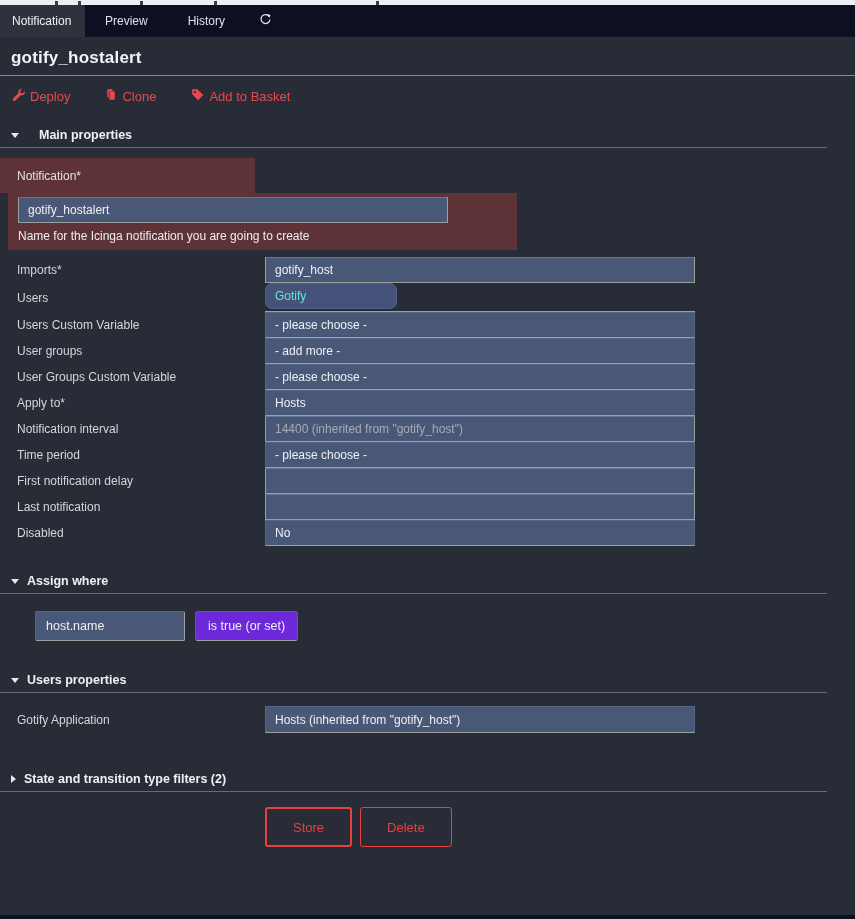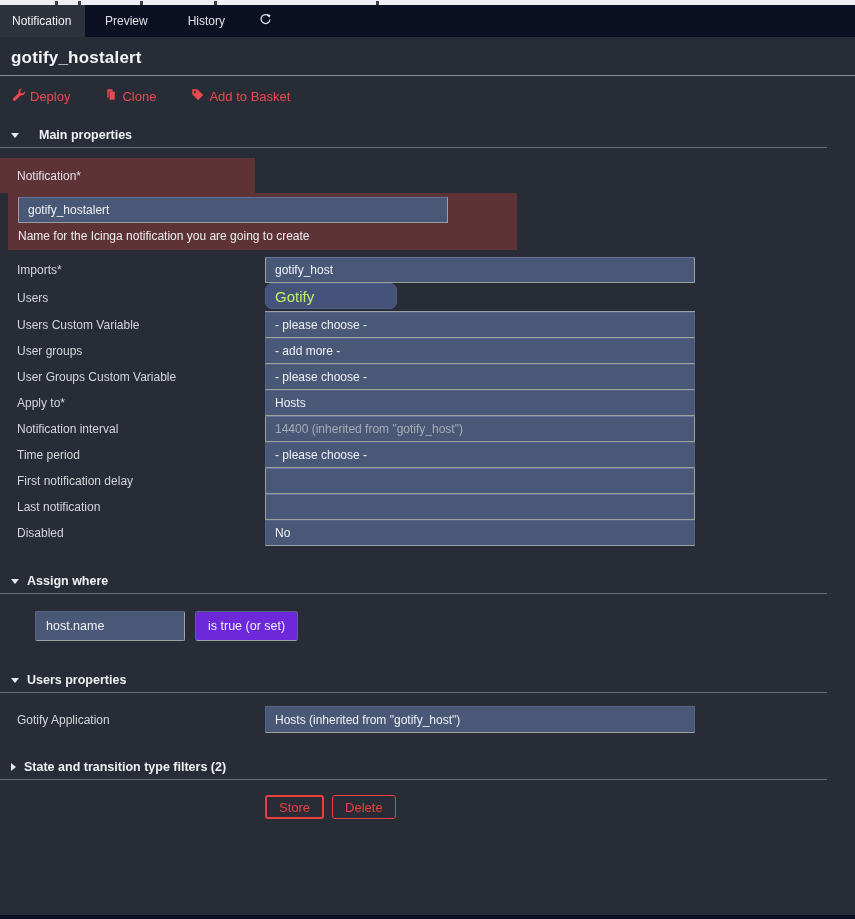--- a/index.html
+++ b/index.html
@@ -32,21 +32,21 @@
   
   .section-header { display:flex; align-items:center; gap:8px; padding-left:11px; cursor:pointer; }
   .section-header .hdr { font-size:12.5px; font-weight:bold; color:#eff0f3; }
   .tri-down { width:0; height:0; border-left:4px solid transparent; border-right:4px solid transparent; border-top:5px solid #e8e9ec; }
   .tri-right { width:0; height:0; border-top:4px solid transparent; border-bottom:4px solid transparent; border-left:5px solid #e8e9ec; }
   .section-divider { border:none; border-top:1px solid #686c74; margin:5px 28px 0 0; }
 
   .mt22 { margin-top:22px;gap:20px; }
   .mt28 { margin-top:28px;align-items:center; }
   .mt32 { margin-top:32px; }
-  .mt27 { margin-top:27px; }
+  .mt27 { margin-top:39px; }
 
   
   .rows { margin-top:10px; }
   .row { display:flex; align-items:center; margin-bottom:0; }
   .row-label { width:265px; padding-left:17px; font-size:12px; color:#d4d6da; flex:none; }
   .text-input, .select-box {
     width:430px; height:26px; background:#4a5878; color:#eef0f3; font-size:12px;
     font-family:"Liberation Sans","DejaVu Sans",sans-serif;
     border:1px solid #566486; border-bottom:1px solid #9da29e; padding:0 9px; display:flex; align-items:center;
   }
@@ -57,36 +57,36 @@
   
   .row-error { align-items:flex-start; margin-bottom:0;flex-direction:column; }
   .row-error .row-label { background:#5e3338; width:255px; height:35px; display:flex; align-items:center; color:#e3e0e2; }
   .error-wrap { background:#5e3338; width:509px; margin-left:8px; padding:4px 0 7px 10px; }
   .error-desc { font-size:12px; color:#eceef0; margin-top:6px; }
   .row-after-error { margin-top:7px; }
 
   
   .chip-control { width:430px; border-bottom:1px solid #9aa0a8; padding-bottom:2px; }
   .chip { width:132px; height:26px; background:#45537a; border:1px solid #526087; border-radius:7px;
-          color:#bef264; font-size:15px; display:flex; align-items:center; padding:0 9px; cursor:pointer; }
+          color:#5eead4; font-size:12px; display:flex; align-items:center; padding:0 9px; cursor:pointer; }
 
   
   .assign-row { display:flex; gap:10px; margin:17px 0 0 35px; }
   .assign-input { width:150px; height:30px; background:#4a5878; border:1px solid #566486;
                   border-bottom-color:#9da29e; border-right-color:#9da29e; border-radius:2px;
                   color:#eef0f3; font-size:12.5px; padding:0 10px;
                   font-family:"Liberation Sans","DejaVu Sans",sans-serif; }
   .assign-op { height:30px; background:#6d28d9; border:1px solid #566486; border-bottom-color:#9da29e;
                border-radius:3px; color:#eef0f3; font-size:12.5px; display:flex; align-items:center;
                padding:0 12px; cursor:pointer; }
 
   
   .btn-row { display:flex; gap:8px; margin:15px 0 0 265px; }
-  .btn { background:transparent; color:#e8403f; font-size:13px; border-radius:3px; padding:3px 12px;
-         height:24px; cursor:pointer; font-family:"Liberation Sans","DejaVu Sans",sans-serif; }
+  .btn { background:transparent; color:#e8403f; font-size:13px; border-radius:3px; padding:3px 26px;
+         height:40px; cursor:pointer; font-family:"Liberation Sans","DejaVu Sans",sans-serif; }
   .btn-store { border:2px solid #e8403f; }
   .btn-delete { border:1px solid #e8403f; }
 
   .bottom-bar { position:absolute; left:0; bottom:0; width:855px; height:4px; background:#0d0f23; }
 </style>
 </head>
 <body>
 
 <div class="page">
 

